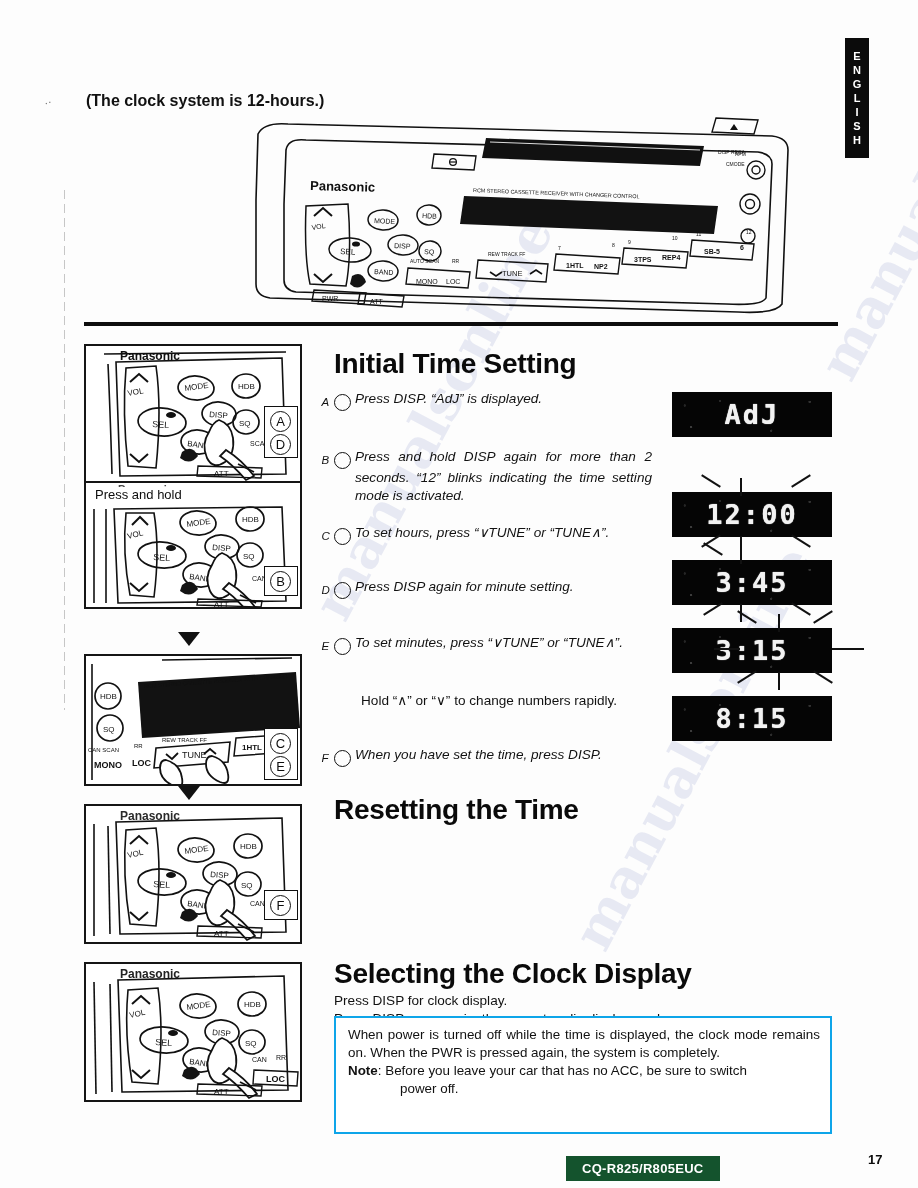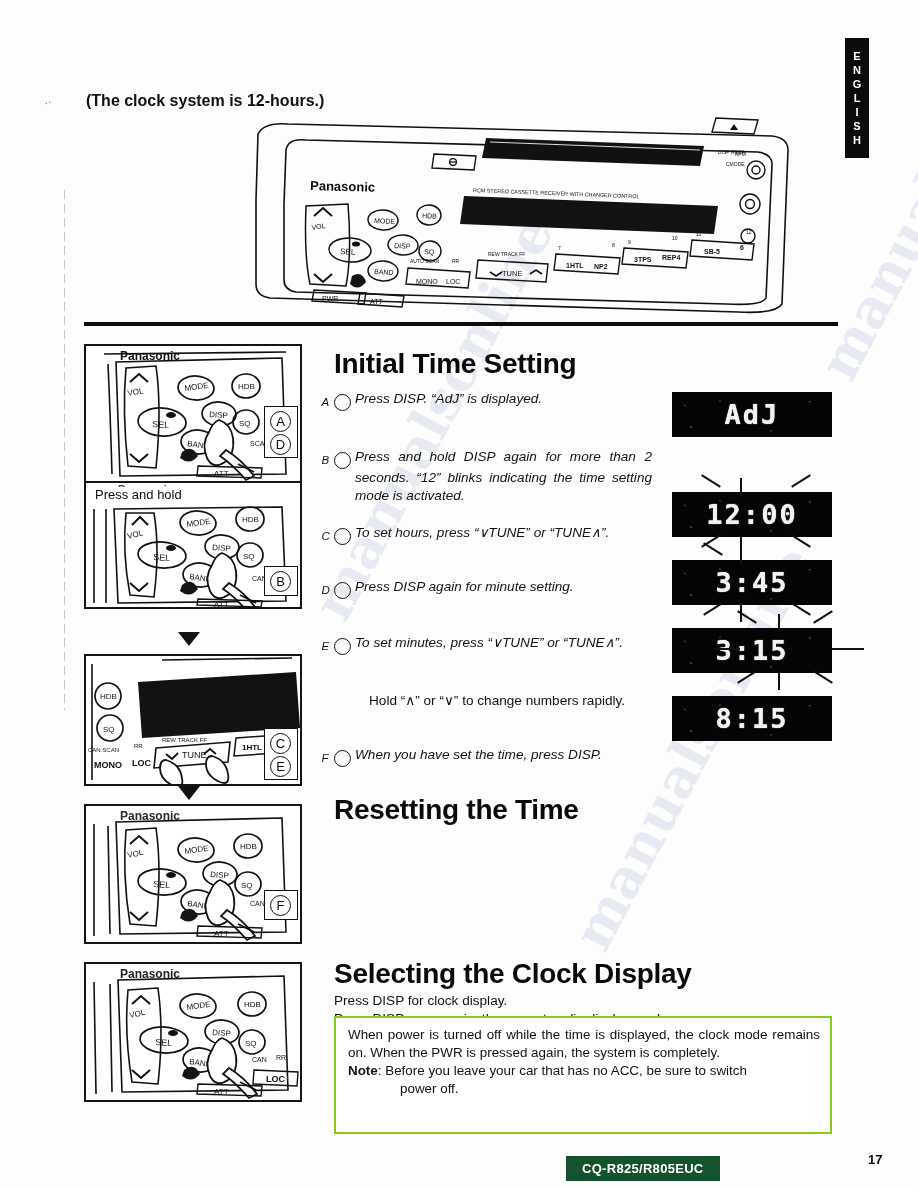--- a/index.html
+++ b/index.html
@@ -208,21 +208,21 @@
   .lcd-5 { left: 672px; top: 696px; }
 
   
   .blink-mark { position: absolute; background: #111; z-index: 3; }
 
   
   .note-box {
     position: absolute;
     left: 334px; top: 1016px;
     width: 498px; height: 118px;
-    border: 2px solid #84cc16;
+    border: 2px solid #0ea5e9;
     background: #ffffff;
     padding: 8px 10px 6px 12px;
     font-size: 13.4px;
     line-height: 18px;
     color: #111;
     text-align: justify;
   }
   .note-box .note-lead { font-weight: bold; }
   .note-indent { display: block; padding-left: 52px; text-align: left; }
 
@@ -659,21 +659,21 @@
     <span class="hang">
       <span class="ltr">D</span><span>Press DISP again for minute setting.</span>
     </span>
   </div>
 
   <div class="step justify" style="left:334px; top:634px;">
     <span class="hang">
       <span class="ltr">E</span><span>To set minutes, press “∨TUNE” or “TUNE∧”.</span>
     </span>
   </div>
-  <div class="step justify" style="left:369px; top:692px; width:297px;">Hold “∧” or “∨” to change numbers rapidly.</div>
+  <div class="step justify" style="left:361px; top:692px; width:297px;">Hold “∧” or “∨” to change numbers rapidly.</div>
 
   <div class="step" style="left:334px; top:746px;">
     <span class="hang">
       <span class="ltr">F</span><span>When you have set the time, press DISP.</span>
     </span>
   </div>
 
   <h2 class="section" style="position:absolute; left:334px; top:794px;">Resetting the Time</h2>
 
 

